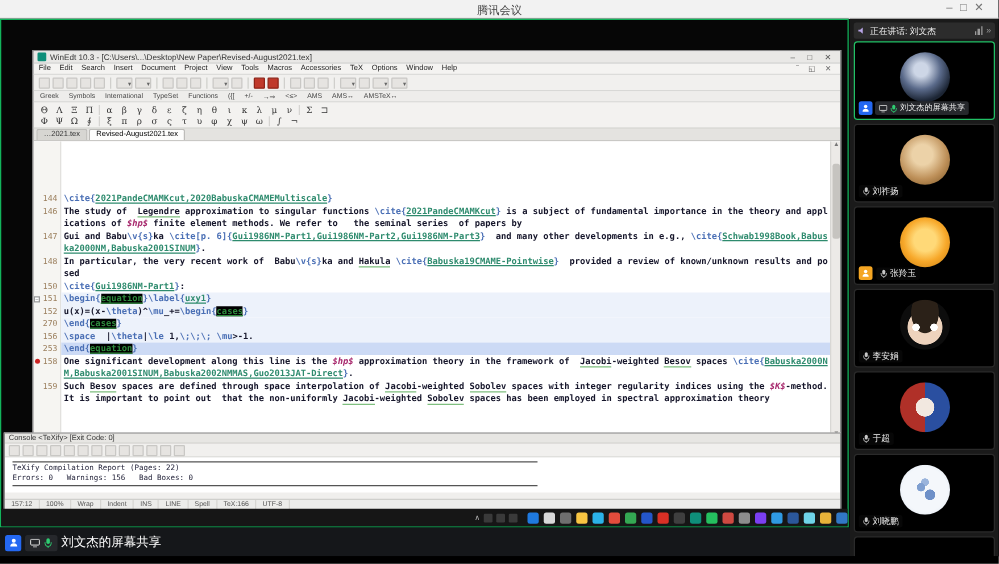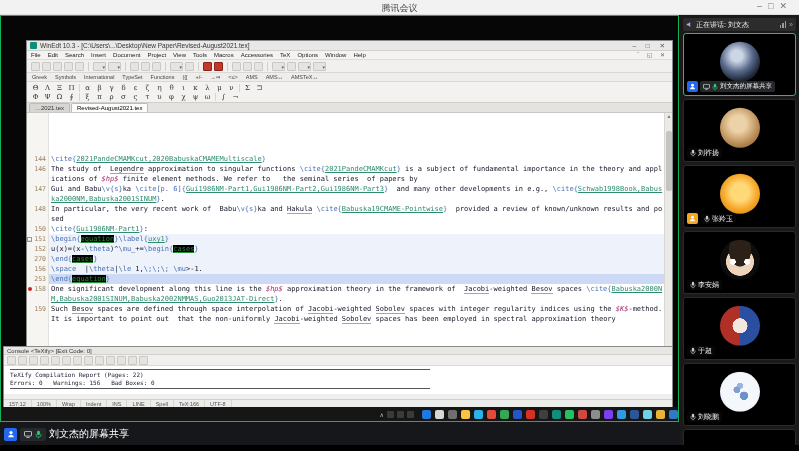--- a/index.html
+++ b/index.html
@@ -43,21 +43,21 @@
 
   
   .we-editor { position:relative; height:237px; background:#ffffff; overflow:hidden; display:flex; }
   .gutcol { width:22px; background:#f6f5f2; border-right:1px solid #e2e1de; flex:none; }
   .edlines { position:absolute; left:0; top:1px; right:8px;margin-top:40px; }
   .erow { display:flex; min-height:10px; line-height:10px; }
   .erow .mk { width:6px; flex:none; position:relative; }
   .mk .reddot { position:absolute; left:1px; top:3px; width:4px; height:4px; border-radius:50%; background:#cc2222; }
   .mk .fold { position:absolute; left:0px; top:2.5px; width:5px; height:5px; border:1px solid #999; background:#fff; font-size:4px; line-height:3px; text-align:center; color:#555; }
   .erow .num { width:16px; flex:none; text-align:right; padding-right:3px; font-family:"DejaVu Sans Mono", monospace; font-size:6.5px; color:#9b7f5d; }
-  .erow .code { flex:1; font-family:"DejaVu Sans Mono", monospace; font-size:7px; white-space:pre-wrap; word-break:break-all; color:#15152a; padding-left:2px; }
+  .erow .code { flex:1; font-family:"DejaVu Sans Mono", monospace; font-size:7px; white-space:pre-wrap; word-break:break-all; color:#15152a; padding-left:2px;font-weight:bold; }
   .erow.envbg .code { background:#edf2fb; }
   .erow.hl .code { background:#ccdaf5; }
   .sg-t { color:#15152a; }
   .sg-c { color:#4a6fb5; }
   .sg-k { color:#2e8b6e; text-decoration:underline; }
   .sg-e { color:#2e8b3d; text-decoration:underline; background:#000000; }
   .sg-m { color:#a82a6e; font-style:italic; }
   .sg-s { color:#15152a; border-bottom:1px solid #7fbf7f; }
   .vscroll { position:absolute; right:0; top:0; width:8px; height:100%; background:#eceae7; border-left:1px solid #d8d7d4; }
   .vthumb { position:absolute; left:1px; top:18px; width:6px; height:60px; background:#c6c4c0; border-radius:2px; }

